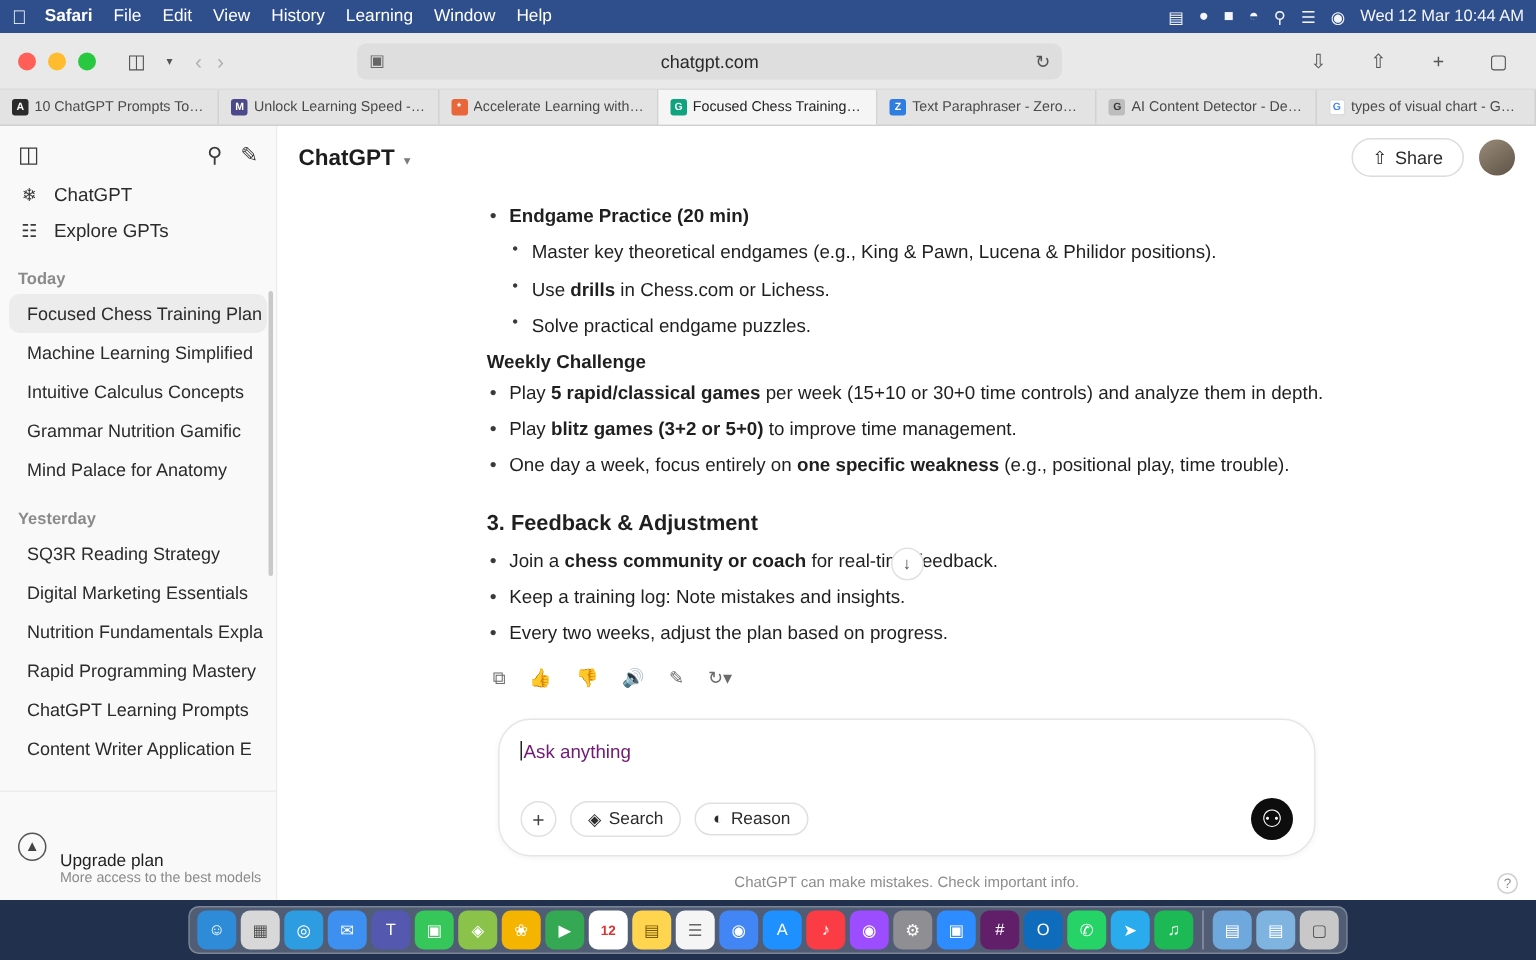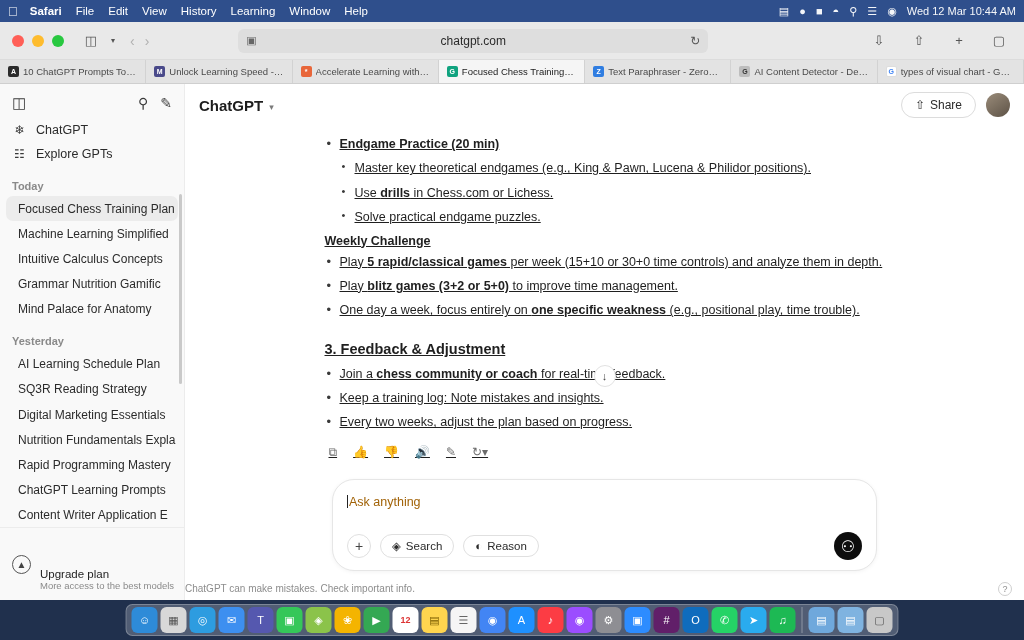--- a/index.html
+++ b/index.html
@@ -127,21 +127,21 @@
     font-size: 12px; color: #2b2b2b; background: #fff;
   }
   .avatar {
     width: 24px; height: 24px; border-radius: 50%;
     background: linear-gradient(145deg,#9a8c7a,#5d5246);
   }
 
   .convo {
     flex: 1; overflow: hidden; padding: 0 0 0 0; position: relative;
   }
-  .convo-inner { width: 560px; margin: 0 auto; padding-top: 4px; color: #1f1f1f; text-decoration: underline; }
+  .convo-inner { width: 560px; margin: 0 auto; padding-top: 4px; color: #1f1f1f; }
   .convo-inner h3 {
     font-size: 14.5px; font-weight: bold; margin: 20px 0 8px;
   }
   .sub { font-weight: bold; font-size: 12.5px; margin: 6px 0 4px; }
   ul { list-style: none; }
   li { font-size: 12.5px; line-height: 1.55; margin: 5px 0; position: relative; padding-left: 15px; }
   li:before {
     content: "•"; position: absolute; left: 2px; top: -1px; font-size: 13px; color: #3a3a3a;
   }
   li.sub2 { padding-left: 30px; }
@@ -158,41 +158,41 @@
     font-size: 11px; color: #444; z-index: 5;
   }
 
   
   .composer-wrap { padding: 0 0 4px; display: flex; justify-content: center; }
   .composer {
     width: 545px; border: 1px solid #e6e6e6; border-radius: 22px; background: #fff;
     padding: 12px 14px 10px; box-shadow: 0 1px 4px rgba(0,0,0,.05);
     position: relative;
   }
-  .composer .ph { font-size: 12.5px; color: #a16207; }
+  .composer .ph { font-size: 12.5px; color: #701a75; }
   .composer .caret {
     display: inline-block; width: 1px; height: 13px; background: #222;
     vertical-align: -2px; margin-right: 1px;
   }
   .composer .row2 { display: flex; align-items: center; gap: 9px; margin-top: 22px; }
   .plus-btn {
     width: 24px; height: 24px; border-radius: 50%; border: 1px solid #e0e0e0;
     display: flex; align-items: center; justify-content: center; font-size: 14px; color: #444;
   }
   .pill {
     display: flex; align-items: center; gap: 5px; border: 1px solid #e0e0e0;
     border-radius: 999px; padding: 4px 11px; font-size: 11.5px; color: #2b2b2b;
   }
   .mic-btn {
     width: 28px; height: 28px; border-radius: 50%; background: #0d0d0d;
     display: flex; align-items: center; justify-content: center;
     margin-left: auto; color: #fff;
   }
   .foot {
-    font-size: 10px; color: #8d8d8d; padding: 8px 0 6px;
+    text-align: center; font-size: 10px; color: #8d8d8d; padding: 8px 0 6px;
     position: relative;
   }
   .help-dot {
     position: absolute; right: 12px; bottom: 4px; width: 14px; height: 14px;
     border-radius: 50%; border: 1px solid #cfcfcf; color: #8d8d8d;
     font-size: 9px; display: flex; align-items: center; justify-content: center;
   }
 
   
   .deskbottom {
@@ -318,21 +318,20 @@
       </div>
 
       <div class="gs-section">Today</div>
       <div class="conv sel">Focused Chess Training Plan</div>
       <div class="conv">Machine Learning Simplified</div>
       <div class="conv">Intuitive Calculus Concepts</div>
       <div class="conv">Grammar Nutrition Gamific</div>
       <div class="conv">Mind Palace for Anatomy</div>
 
       <div class="gs-section">Yesterday</div>
-      <div class="conv">AI Learning Schedule Plan</div>
       <div class="conv">SQ3R Reading Strategy</div>
       <div class="conv">Digital Marketing Essentials</div>
       <div class="conv">Nutrition Fundamentals Expla</div>
       <div class="conv">Rapid Programming Mastery</div>
       <div class="conv">ChatGPT Learning Prompts</div>
       <div class="conv">Content Writer Application E</div>
 
       <div class="gs-scrollthumb"></div>
 
       <div class="upgrade">

